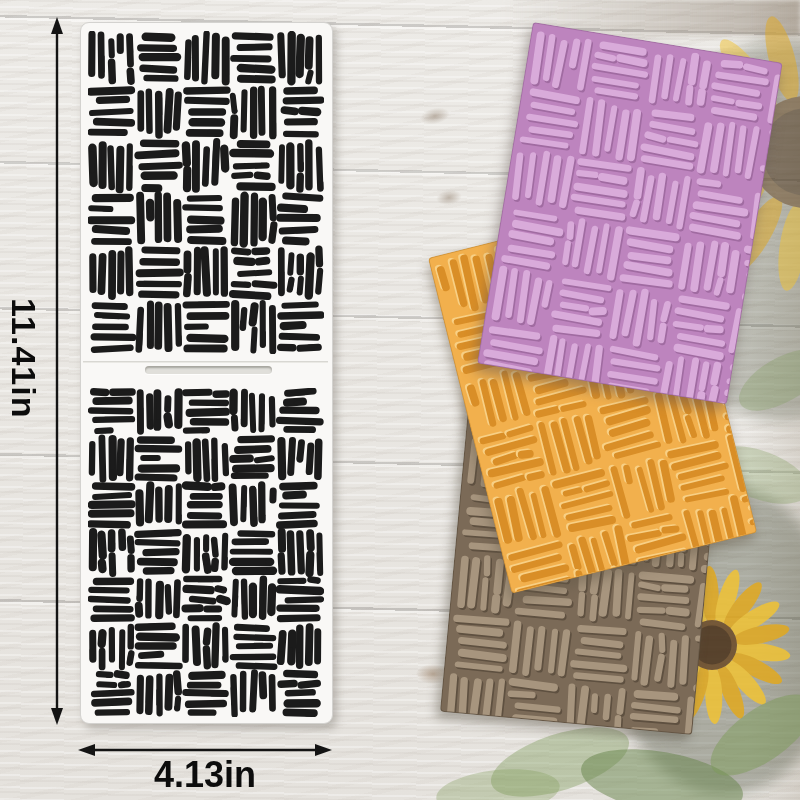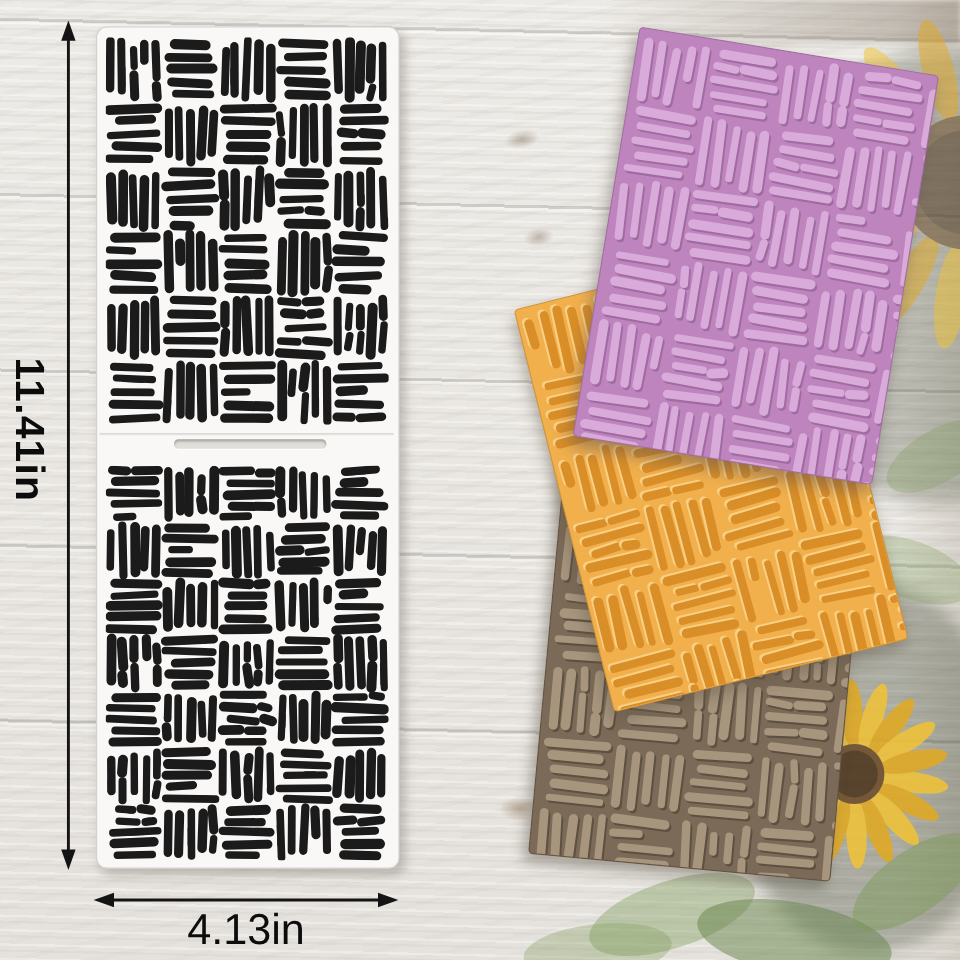--- a/index.html
+++ b/index.html
@@ -48,21 +48,21 @@
     transform-origin:0 0;overflow:hidden;}
   .card svg{position:absolute;left:3px;top:3px;}
   .card-purple{z-index:4;box-shadow:-2px 8px 13px rgba(96,84,80,.5);border:1px solid rgba(90,50,90,.25);}
   .card-orange{z-index:3;box-shadow:-3px 7px 12px rgba(100,88,72,.45);border:1px solid rgba(140,90,20,.3);}
   .card-brown {z-index:2;box-shadow:-4px 7px 11px rgba(92,84,72,.45);border:1px solid rgba(50,40,28,.3);}
   
   .dims{position:absolute;inset:0;z-index:6;pointer-events:none;}
   .height-label{position:absolute;left:4px;top:298px;writing-mode:vertical-rl;
     font-weight:bold;font-size:34px;color:#0c0c0c;letter-spacing:1px;}
   .width-label{position:absolute;left:115px;top:754px;width:180px;text-align:center;
-    font-weight:normal;font-size:36px;color:#0c0c0c;}
+    font-weight:bold;font-size:36px;color:#0c0c0c;}
 </style>
 </head>
 <body>
 
 <div class="scene">
 
   <div class="wood"></div>
   <div class="knot knot1"></div>
   <div class="knot knot2"></div>
   <div class="knot knot3"></div>

